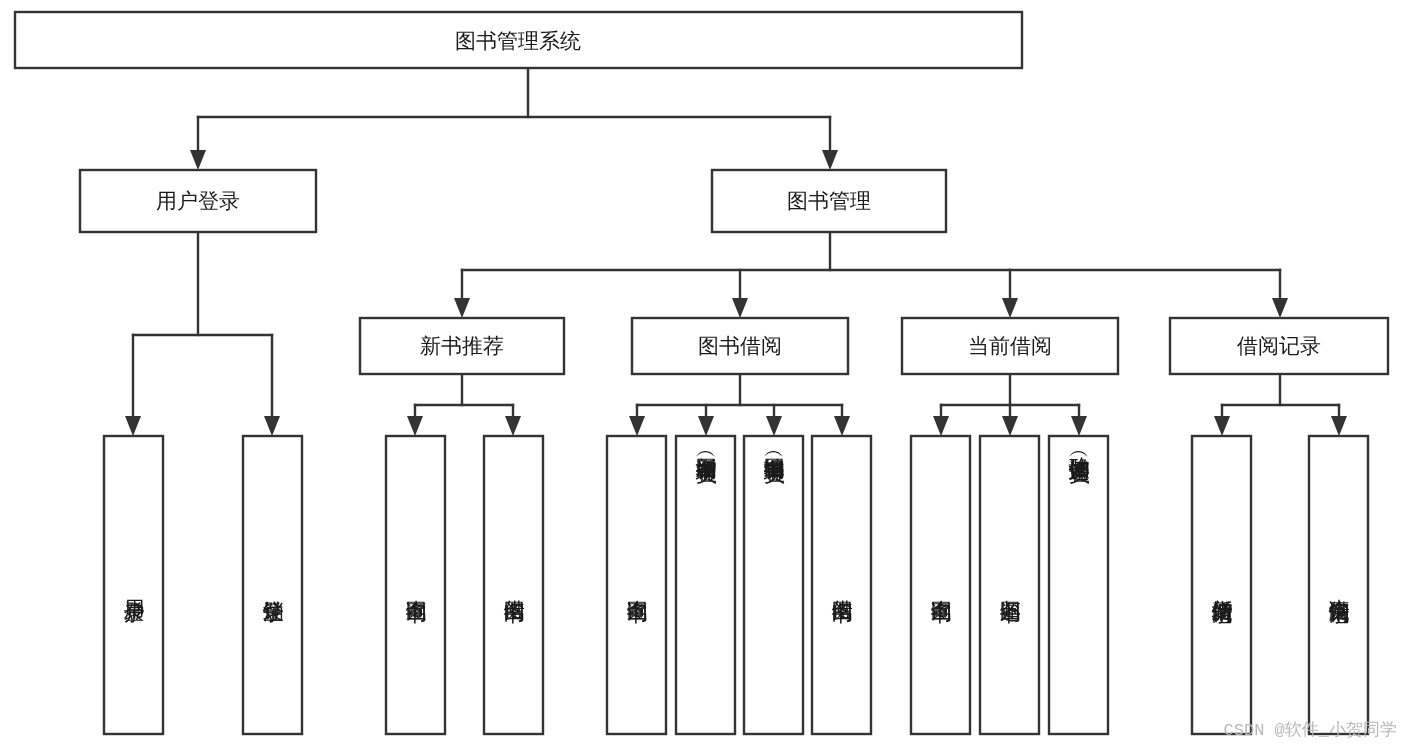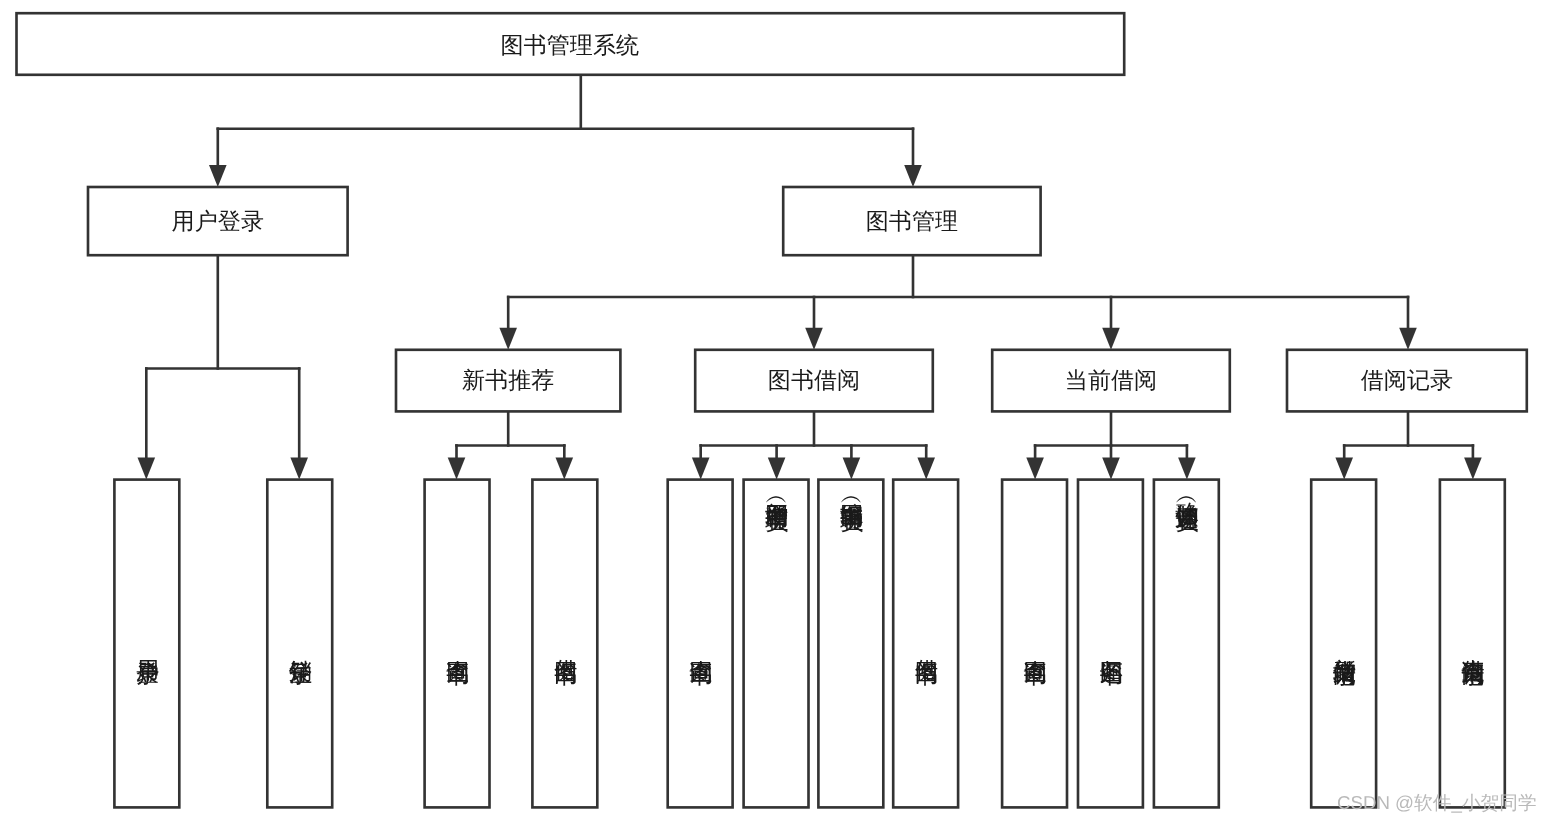--- a/index.html
+++ b/index.html
@@ -57,21 +57,21 @@
     font-size: 21px;
     line-height: 1.12;
     color: #1a1a1a;
     letter-spacing: 1px;
     white-space: nowrap;
   }
   .watermark {
     position: absolute;
     right: 8px;
     bottom: 6px;
-    font-family: Liberation Sans, sans-serif;
+    font-family: Liberation Mono, monospace;
     font-size: 17px;
     color: #b9b9b9;
     white-space: nowrap;
     text-align: right;
   }
 </style>
 </head>
 <body>
 
 <div id="diagram-root">

